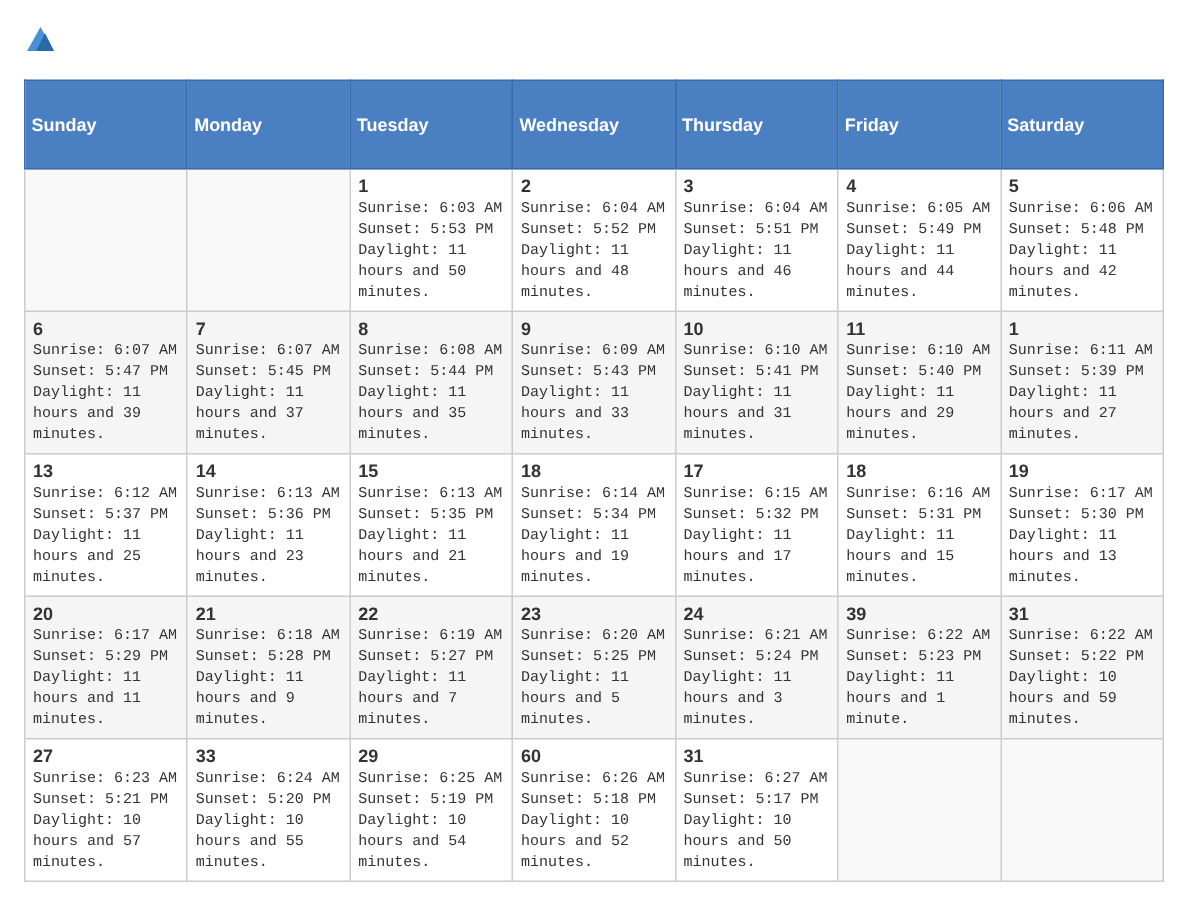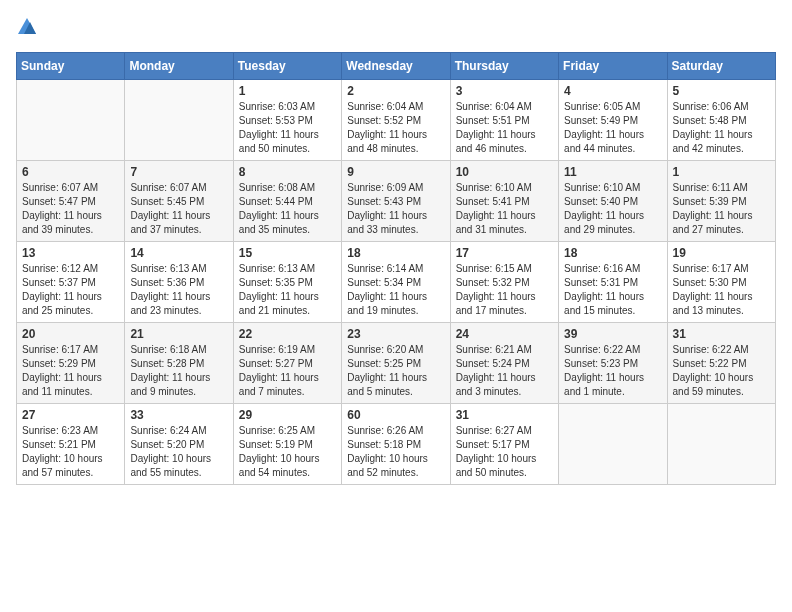--- a/index.html
+++ b/index.html
@@ -50,21 +50,21 @@
     .calendar {
       width: 100%;
       border-collapse: collapse;
       border: 1px solid #ccc;
     }
     .calendar th {
       background: #4a7fc1;
       color: #fff;
       font-size: 12px;
       font-weight: bold;
-      padding: 6px 4px;
+      padding: 22px 4px;
       text-align: left;
       border: 1px solid #3a6aaa;
       margin-top: 28px;
     }
     .calendar td {
       vertical-align: top;
       border: 1px solid #ccc;
       padding: 4px 5px;
       width: 108px;
       min-height: 80px;
@@ -78,20 +78,21 @@
     .day-number {
       font-size: 12px;
       font-weight: bold;
       margin-bottom: 2px;
       display: block;
     }
     .day-info {
       font-size: 10px;
       line-height: 1.4;
       color: #333;
+      font-family: Liberation Mono, monospace;
     }
     .empty-cell {
       background: #f9f9f9 !important;
     }
   </style>
 </head>
 <body>
 
 <div class="header">
   <div class="logo">

